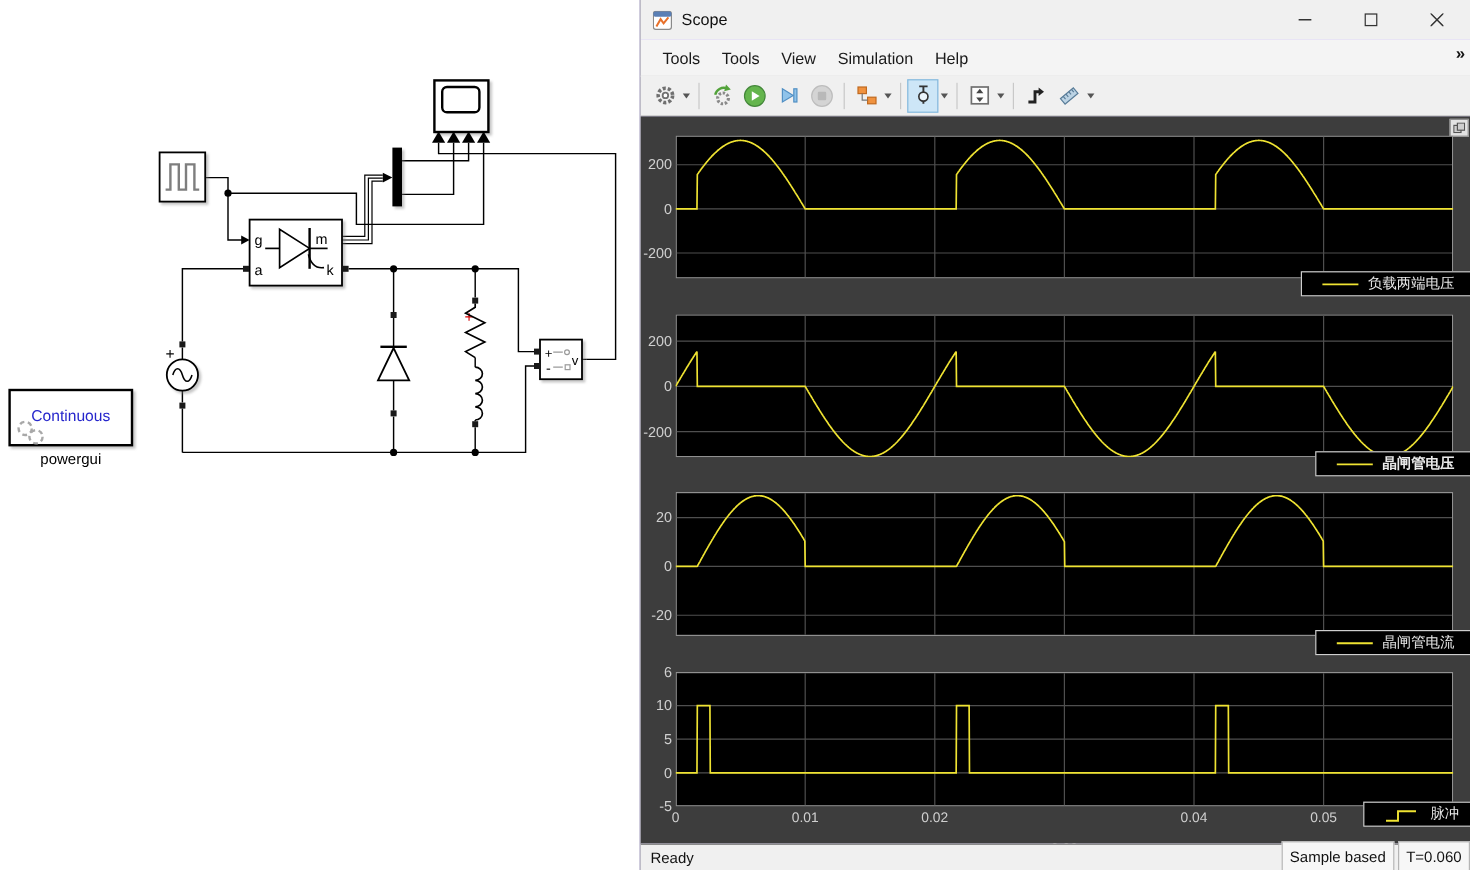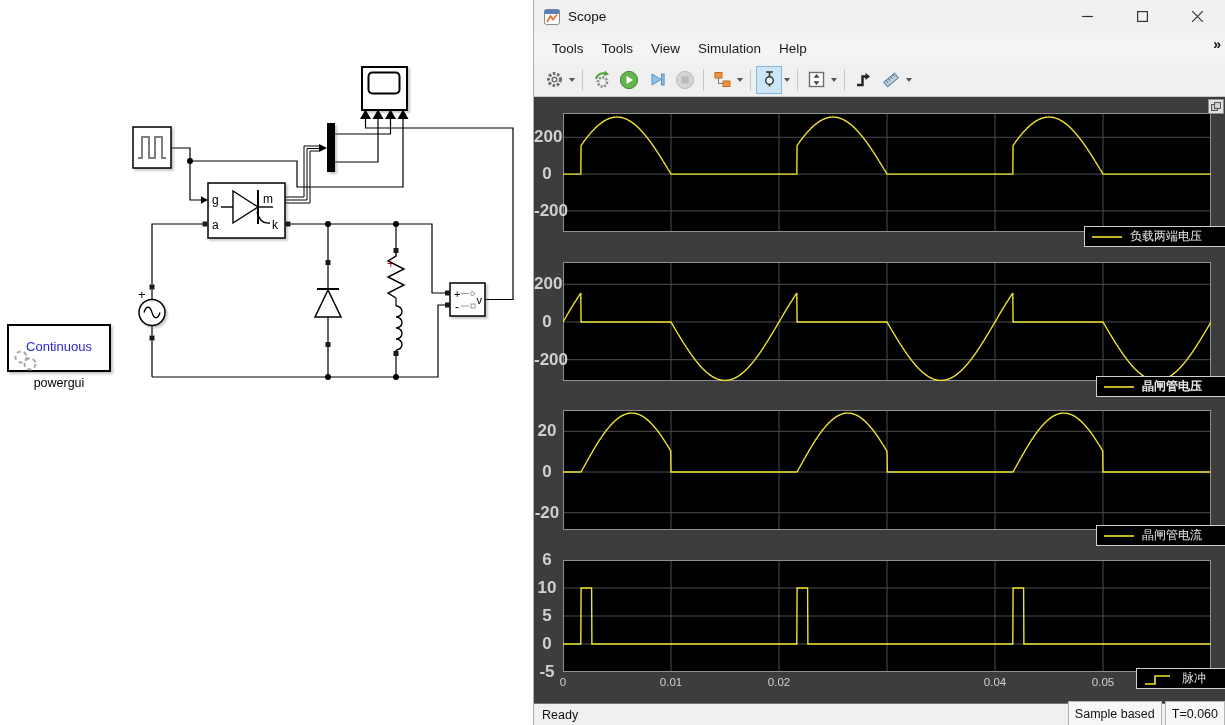--- a/index.html
+++ b/index.html
@@ -23,24 +23,24 @@
   #toolbar{position:absolute;left:0;top:63px;width:100%;height:34px;background:#f0f0f0;
            display:flex;align-items:center;border-bottom:1px solid #c9c9c9;box-sizing:border-box;}
   .tbtn{height:26px;min-width:24px;display:flex;align-items:center;justify-content:center;margin:0 1px;border:1px solid transparent;}
   .tbtn.active{background:#cde6f7;border:1px solid #86b8dc;}
   .caret{width:0;height:0;border-left:3.5px solid transparent;border-right:3.5px solid transparent;
          border-top:4px solid #555;margin:0 3px 0 1px;}
   .tsep{width:1px;height:22px;background:#c8c8c8;margin:0 4px;}
   
   #plot-region{position:absolute;left:0;top:97px;width:692px;height:606px;background:#3d3d3d;}
   .axes-wrap{position:absolute;}
-  .ytick{position:absolute;width:26px;text-align:center;font-size:17px;color:#cfcfcf;line-height:14px;font-weight:bold;}
+  .ytick{position:absolute;width:26px;text-align:right;font-size:12px;color:#cfcfcf;line-height:14px;}
   .xtick{position:absolute;width:44px;text-align:center;font-size:11.5px;color:#cfcfcf;}
   .legend{position:absolute;background:#000;border:1px solid #cfcfcf;display:flex;align-items:center;
-          color:#eaeaea;font-size:12px;box-sizing:border-box;padding-left:5px;}
+          color:#eaeaea;font-size:12px;box-sizing:border-box;padding-left:15px;}
   .legend span{margin-left:6px;white-space:nowrap;}
   #corner-btn{position:absolute;left:674px;top:2px;width:16px;height:15px;background:#e3e3e3;
               border:1px solid #8f8f8f;display:flex;align-items:center;justify-content:center;box-sizing:border-box;}
   
   #statusbar{position:absolute;left:0;top:703px;width:100%;height:22px;background:#f0f0f0;
              border-top:1px solid #737373;display:flex;align-items:center;font-size:12.5px;color:#111;box-sizing:border-box;}
   #status-left{margin-left:8px;flex:1;}
   .status-box{border:1px solid #b5b5b5;background:#f7f7f7;height:17px;line-height:17px;
               padding:4px 6px;margin-left:3px;white-space:nowrap;}
 </style>

